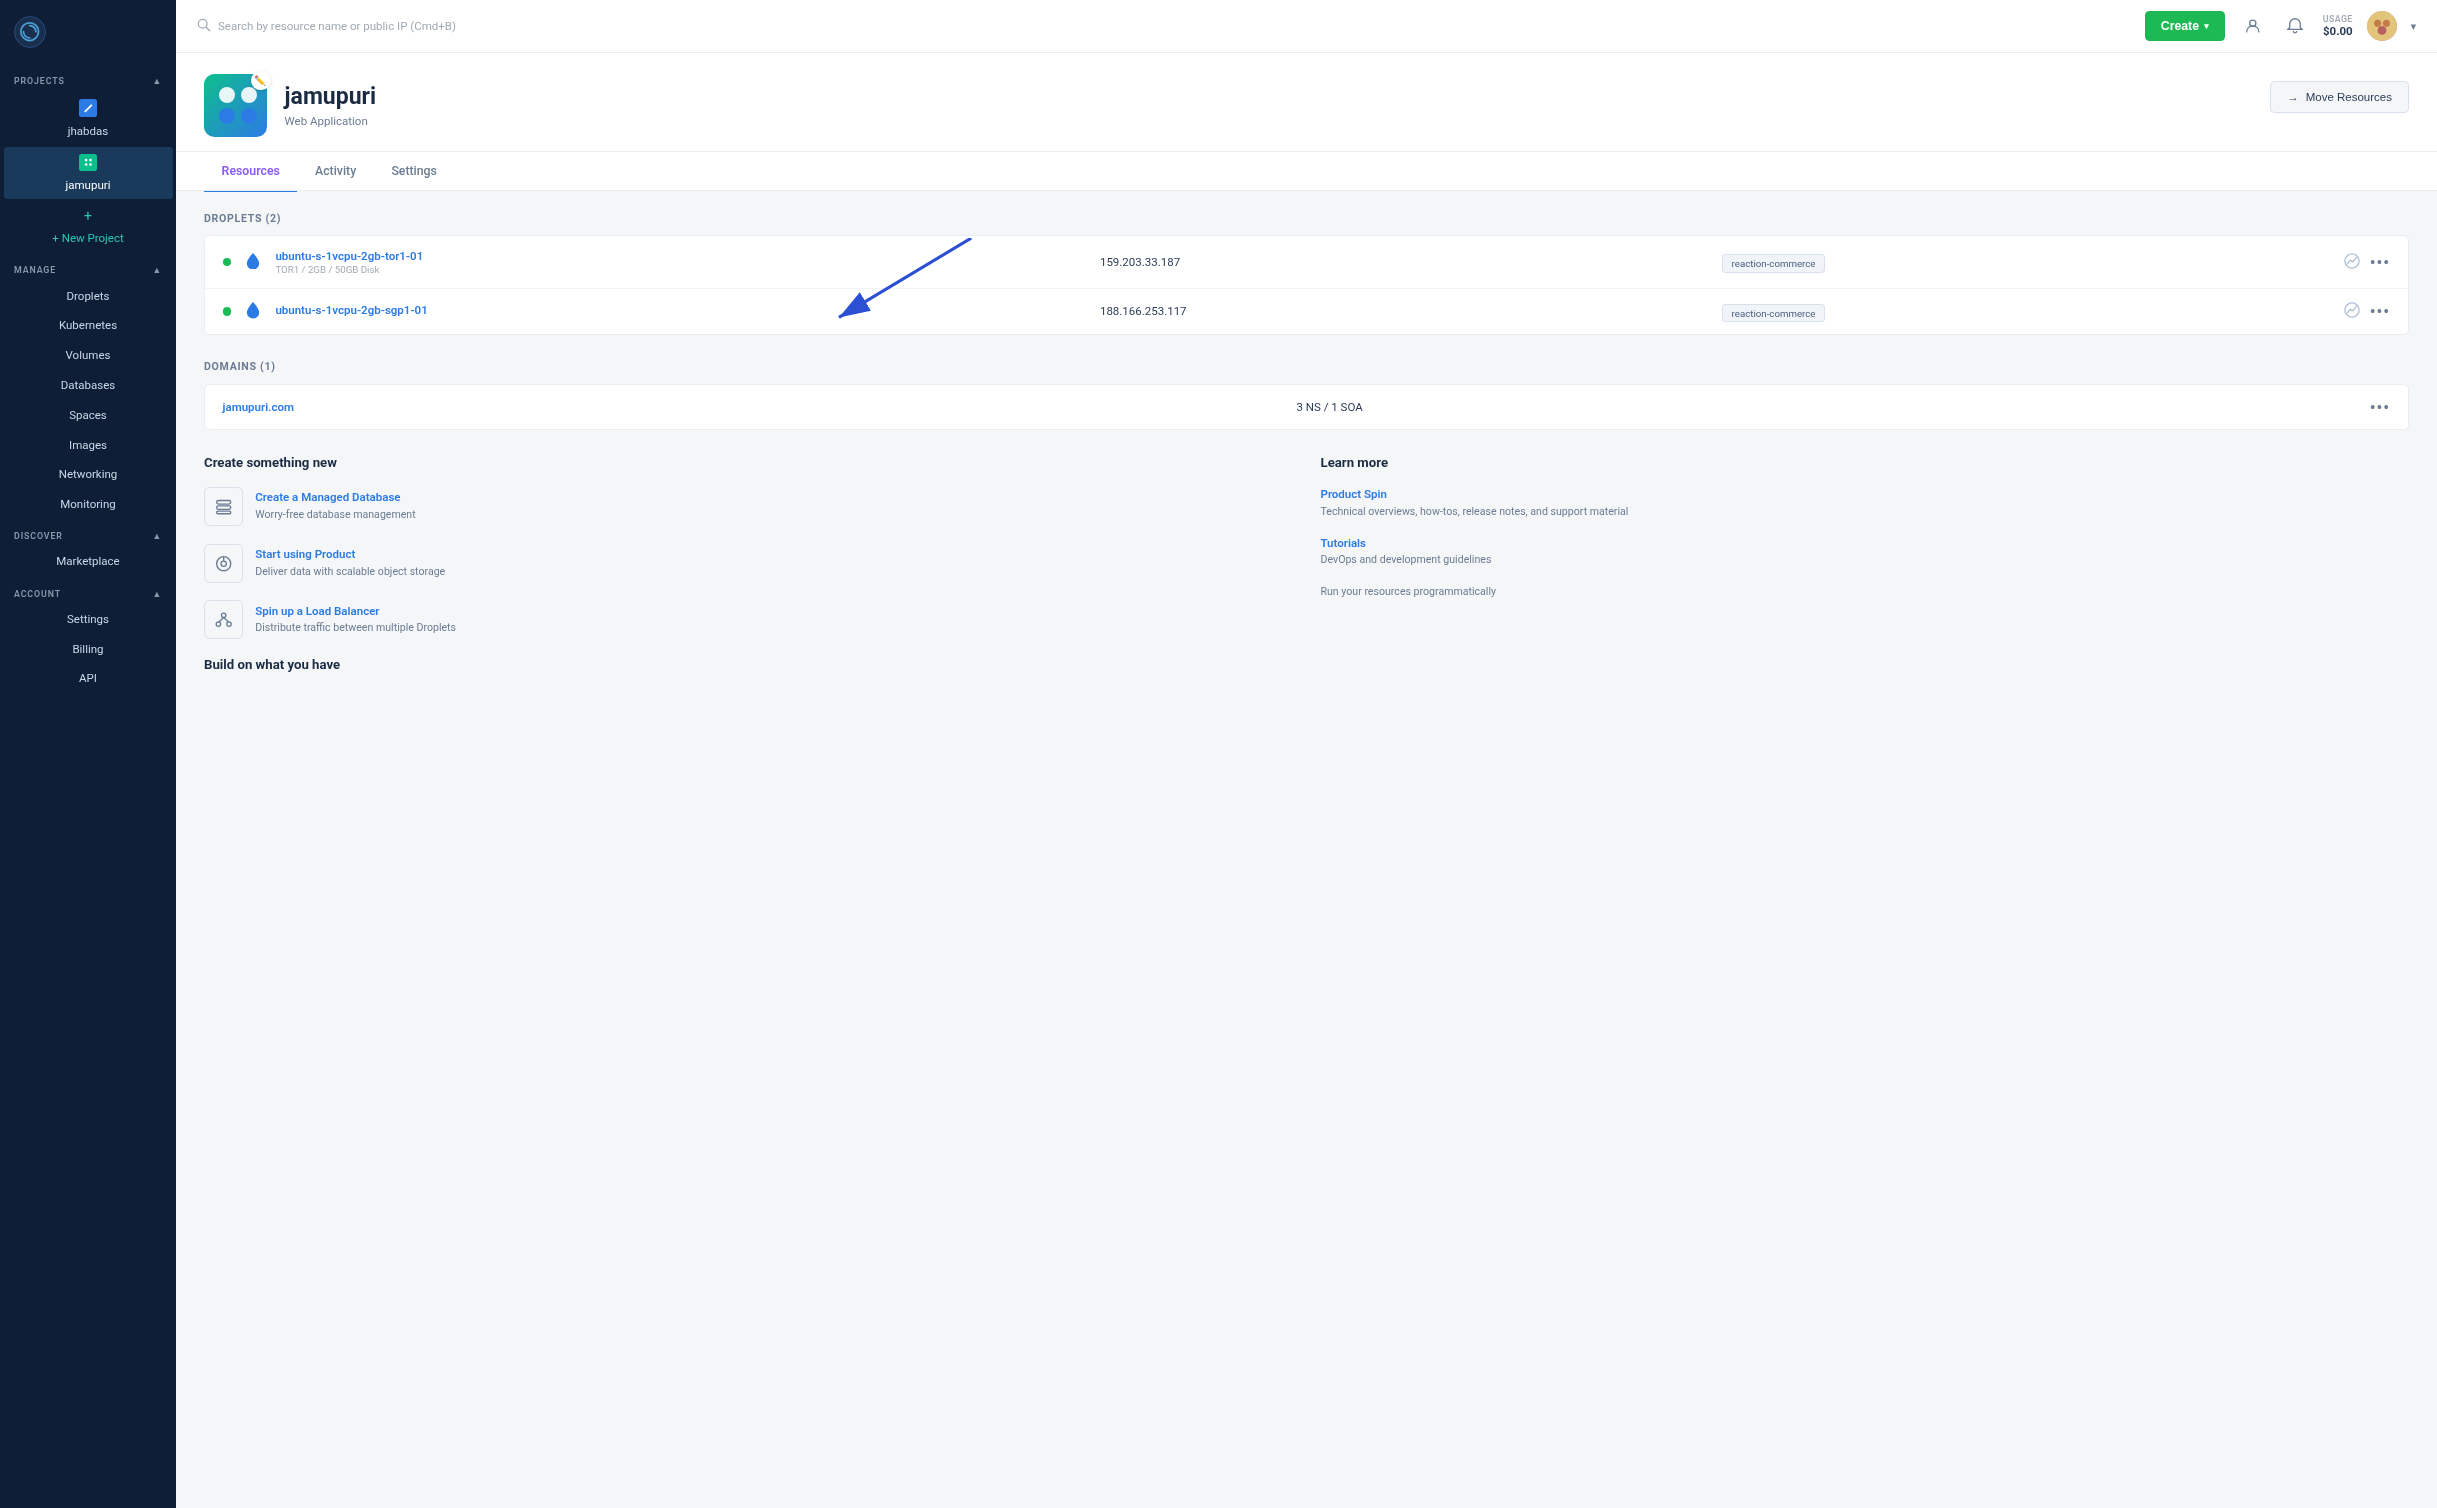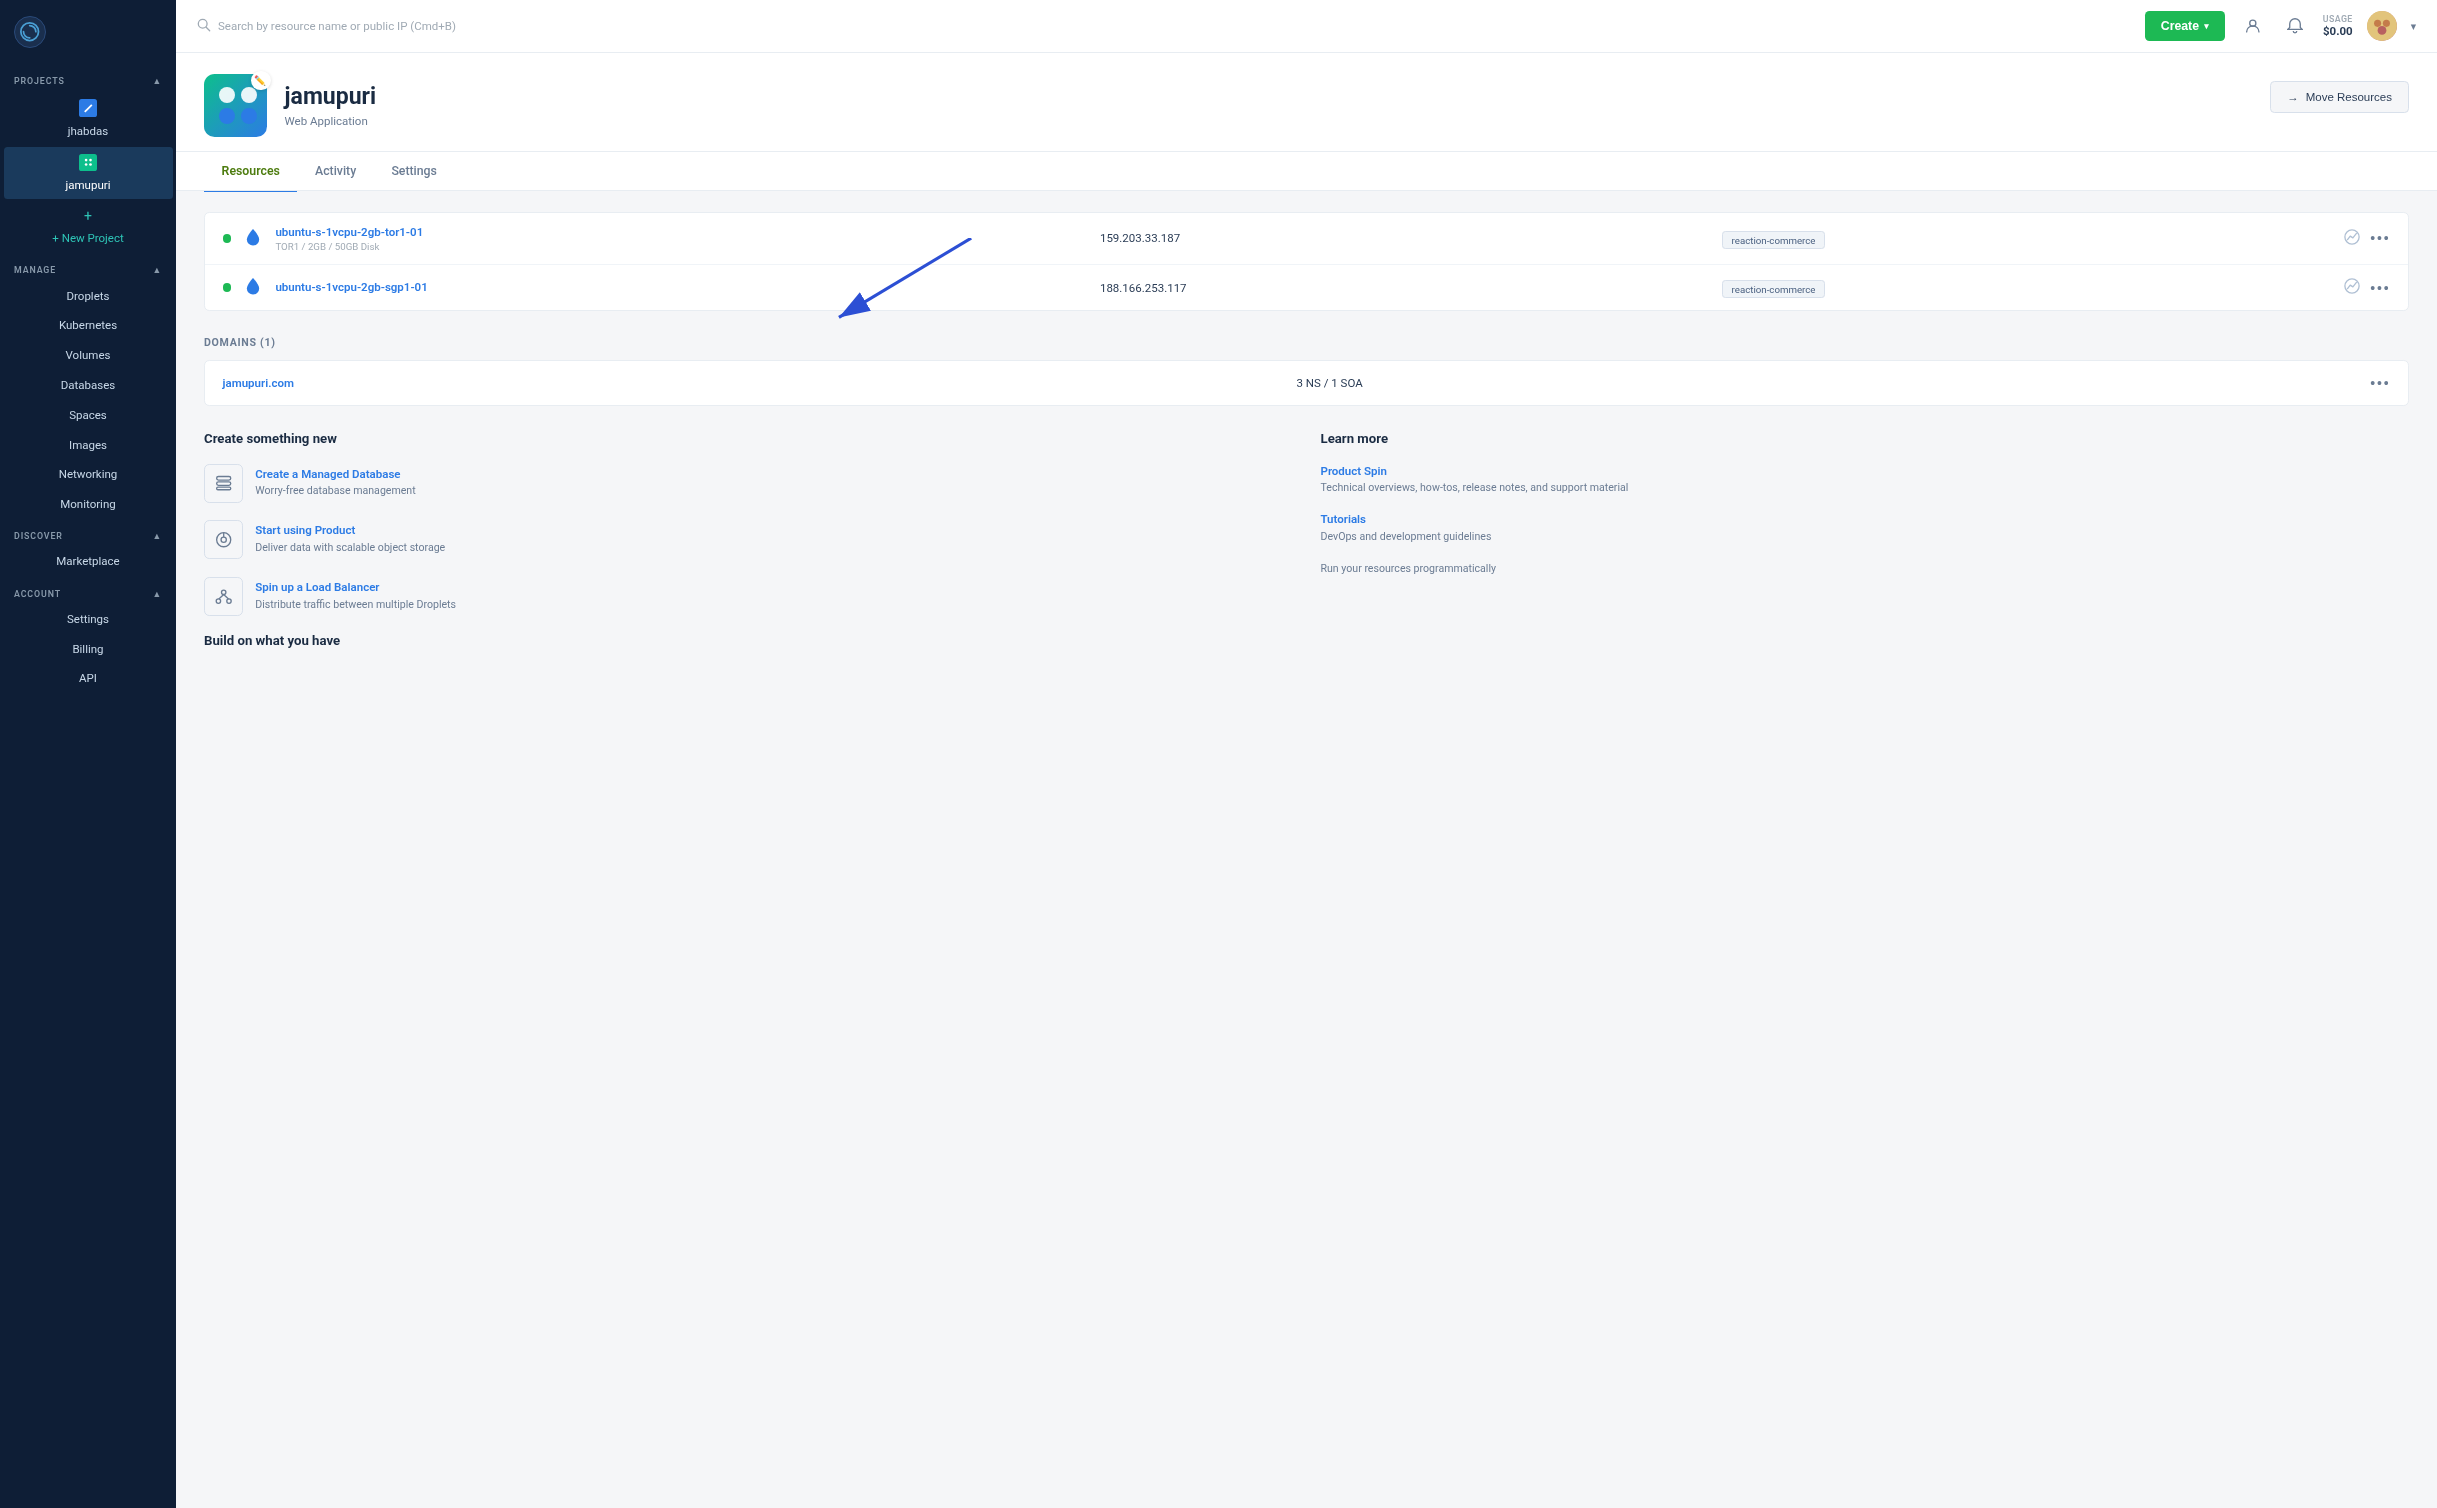--- a/index.html
+++ b/index.html
@@ -237,21 +237,21 @@
     }
     .tab {
       padding: 12.3px 17.6px;
       font-size: 12.3px;
       color: #6b7c93;
       cursor: pointer;
       border-bottom: 1.8px solid transparent;
       margin-bottom: -1.8px;
       font-weight: 500;
     }
-    .tab.active { color: #4d7c0f; border-bottom-color: #2c7be5; font-weight: 600; text-align: right; }
+    .tab.active { color: #8b5cf6; border-bottom-color: #2c7be5; font-weight: 600; text-align: right; }
 
     
     .content-area { padding-top: 21px; }
 
     
     .section-header {
       font-size: 10.6px;
       font-weight: 700;
       color: #6b7c93;
       letter-spacing: 0.7px;
@@ -562,20 +562,21 @@
 
         <svg class="page-arrow-svg" width="617" height="106" style="top:26.4px;left:300px;position:absolute;z-index:10;pointer-events:none;" viewBox="0 0 700 120">
           <defs>
             <marker id="arrowhead" markerWidth="10" markerHeight="7" refX="10" refY="3.5" orient="auto">
               <polygon points="0 0, 10 3.5, 0 7" fill="#2c4fd4"></polygon>
             </marker>
           </defs>
           <line x1="530" y1="0" x2="380" y2="90" stroke="#2c4fd4" stroke-width="3.5" marker-end="url(#arrowhead)"></line>
         </svg>
 
+        <div class="section-header">DROPLETS (2)</div>
 
         <div class="resource-table">
 
           <div class="resource-row">
             <div class="status-dot"></div>
             <div class="droplet-icon">
               <svg width="16" height="17.6" viewBox="0 0 18 20" fill="none">
                 <path d="M9 1 C9 1 2 8.5 2 13 a7 7 0 0 0 14 0 C16 8.5 9 1 9 1z" fill="#2c7be5"></path>
               </svg>
             </div>

